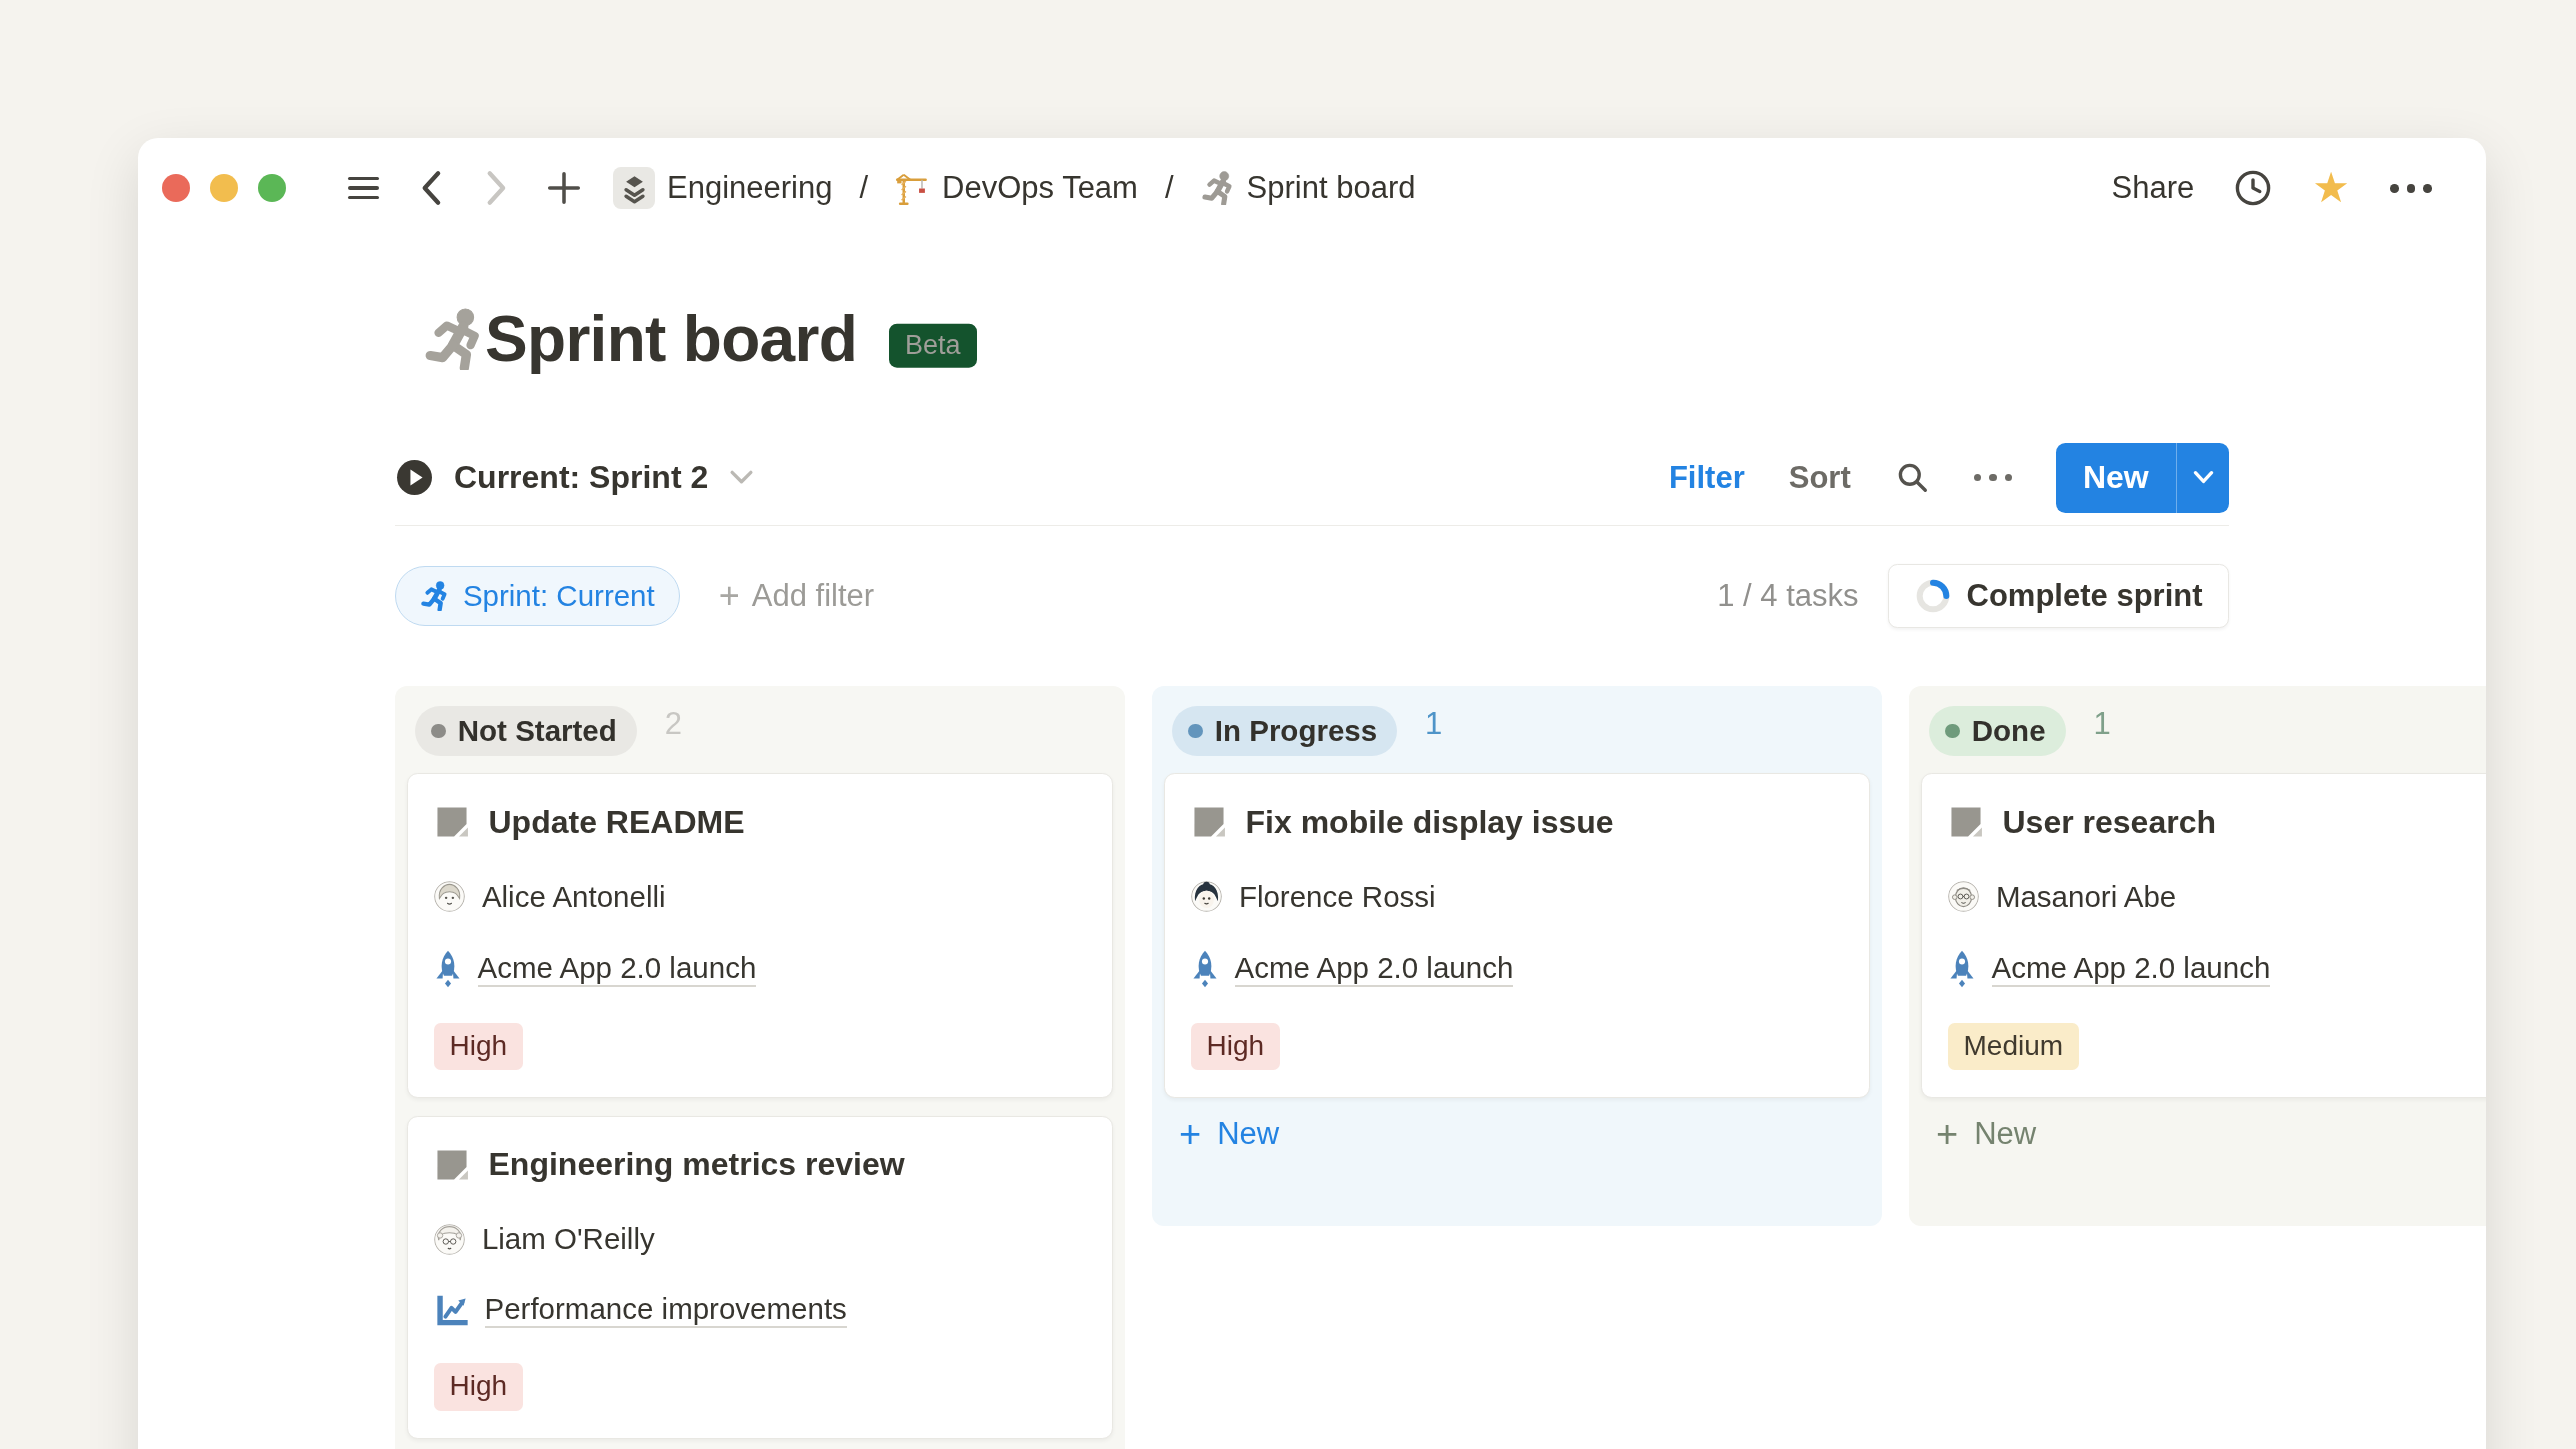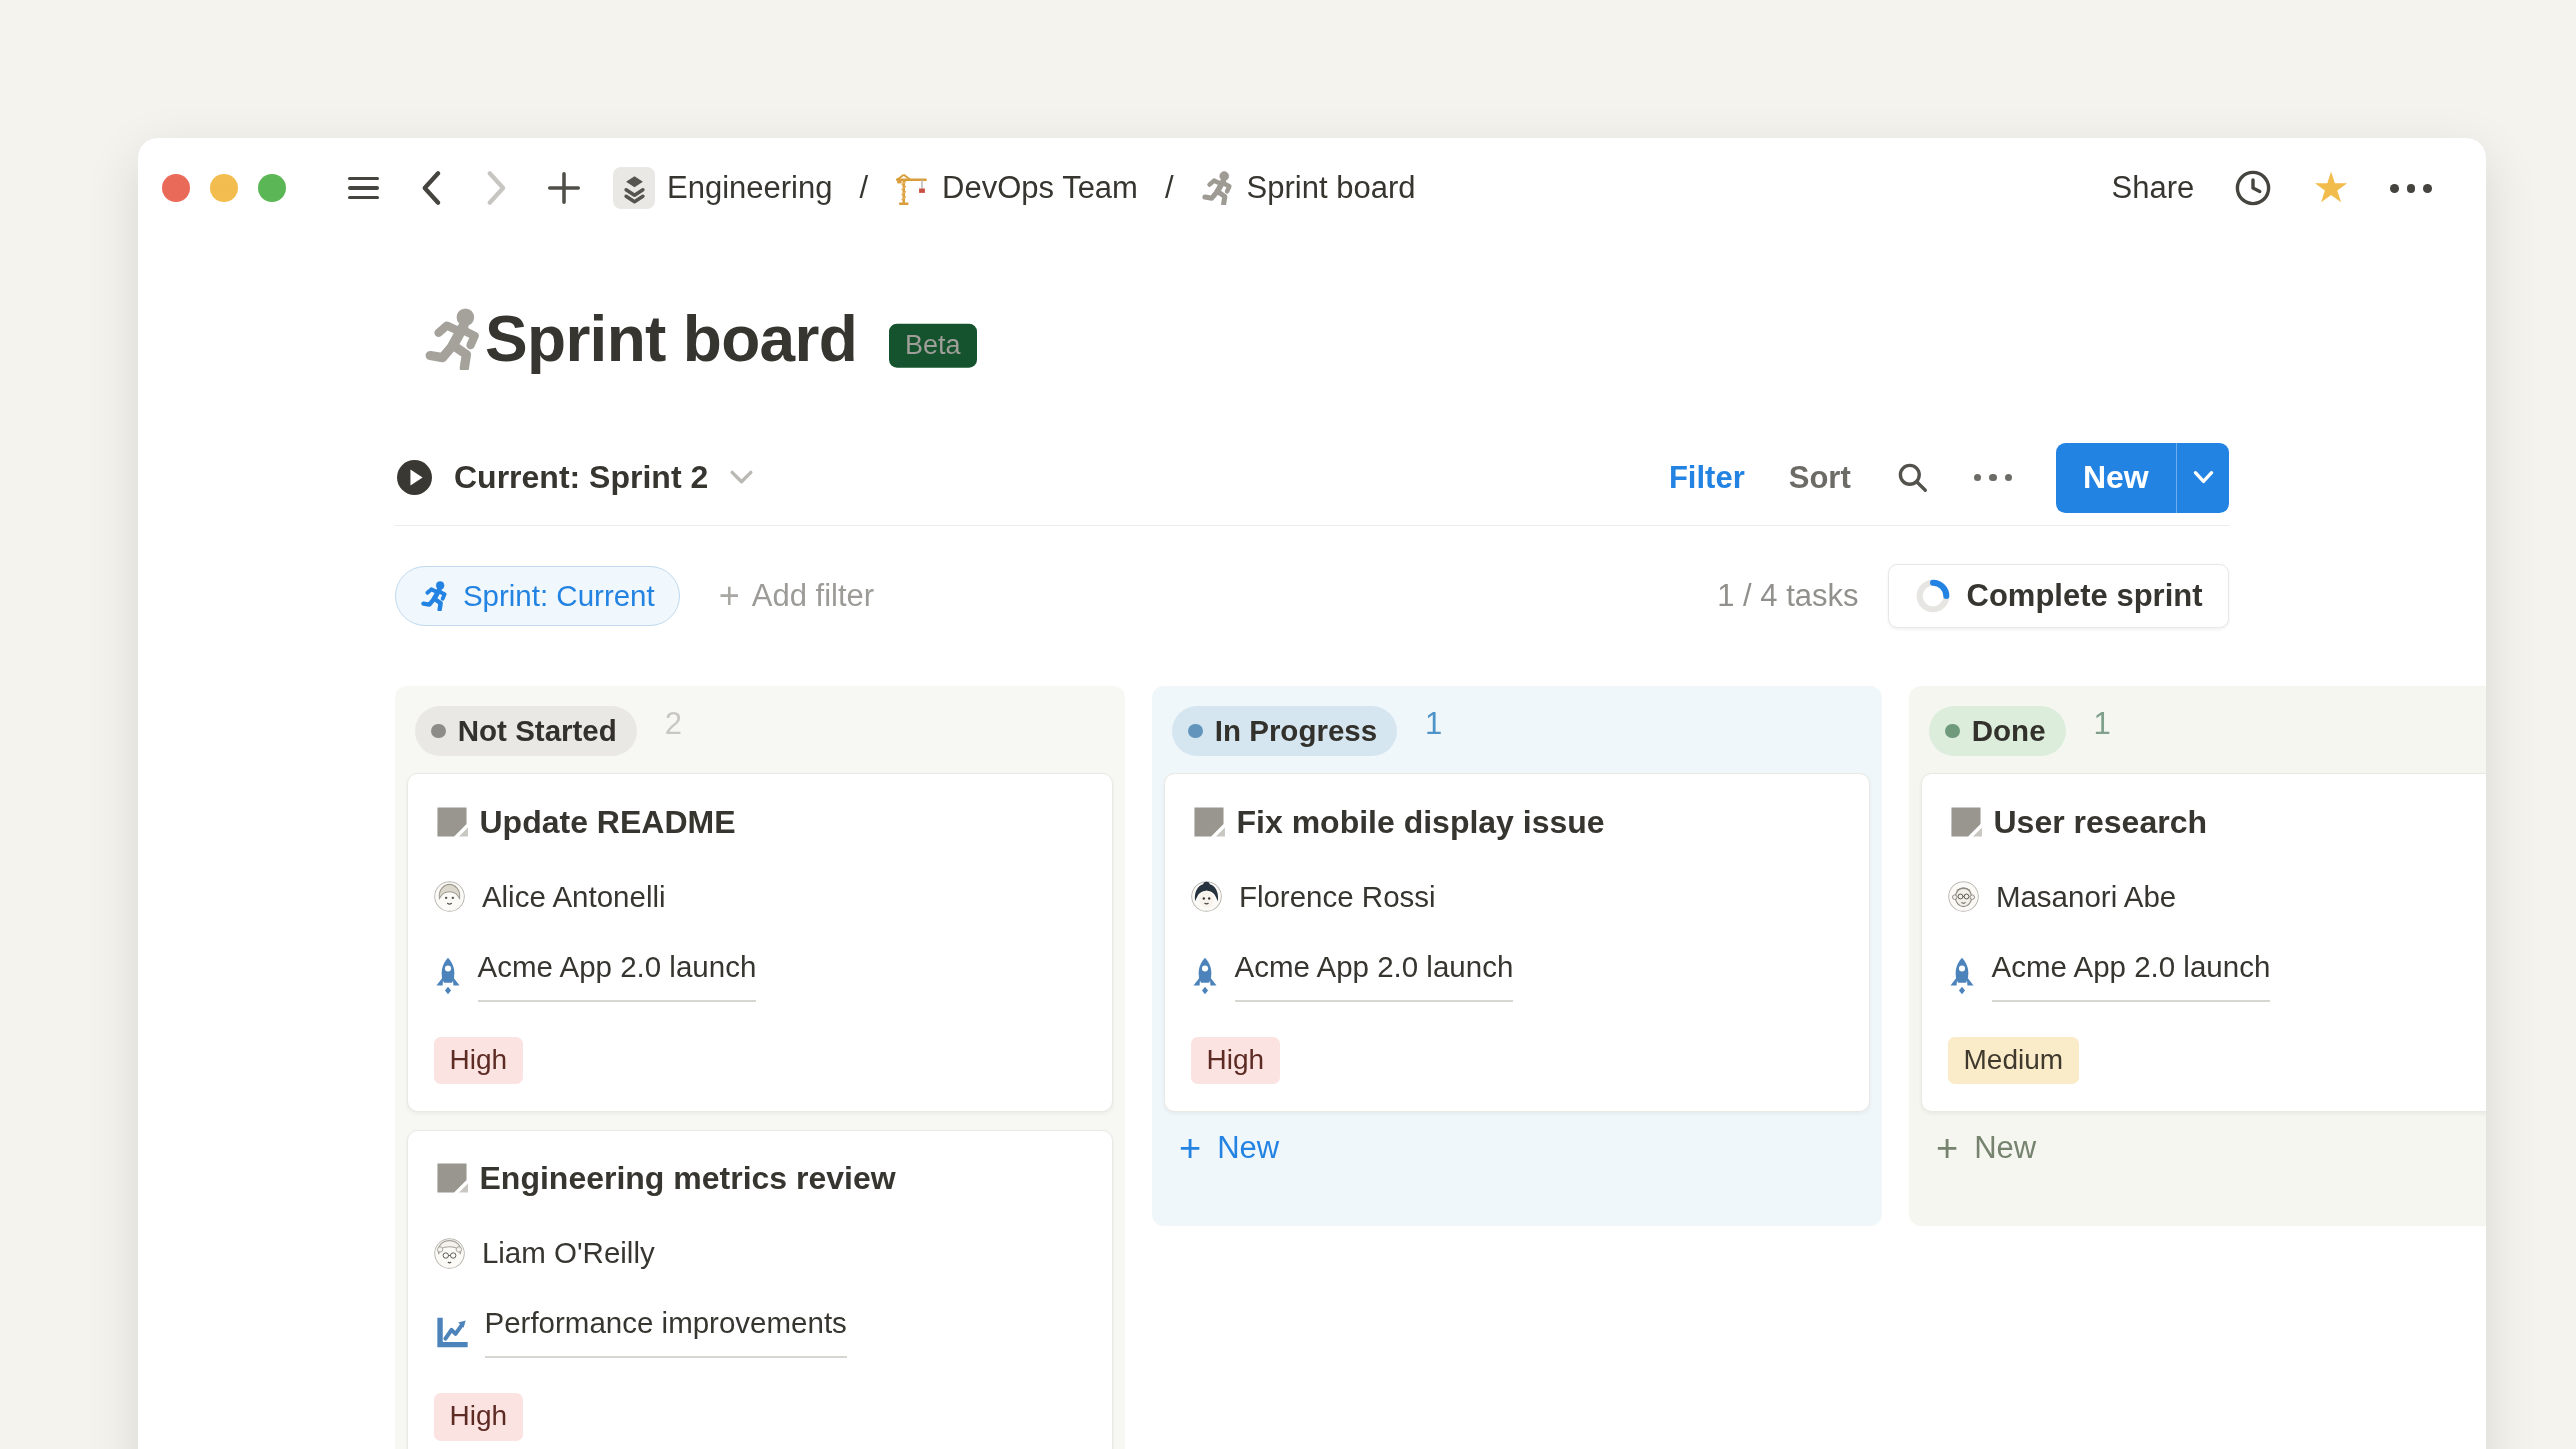--- a/index.html
+++ b/index.html
@@ -63,28 +63,28 @@
   .column.short{height:540px;}
   .col-head{display:flex;align-items:flex-start;gap:28px;padding:20px 0 0 20px;}
   .status-pill{display:flex;align-items:center;gap:12px;height:50px;border-radius:25.5px;
     background:var(--pill-bg);padding:0 20px 0 16px;cursor:pointer;}
   .status-pill .dot{width:14.8px;height:14.8px;border-radius:50%;background:var(--dot);}
   .status-pill .txt{font-size:29.5px;font-weight:700;color:#33312C;}
   .col-count{font-size:31px;color:var(--count);}
   .cards{display:flex;flex-direction:column;gap:17.4px;padding:17.4px 12px 0 12px;}
   .card{background:#fff;border:1.3px solid #E9E8E3;border-radius:10.7px;
     box-shadow:0 2px 4.7px rgba(0,0,0,.05);padding:29.5px 25.5px 27px 25.5px;cursor:pointer;}
-  .card-title{display:flex;align-items:flex-start;gap:10px;margin-bottom:39px;}
+  .card-title{display:flex;align-items:center;gap:19px;margin-bottom:39px;}
   .card-title span{font-size:32px;font-weight:700;color:#37352F;}
   .person{display:flex;align-items:center;gap:17.4px;margin-bottom:36px;}
   .person span{font-size:29.5px;color:#37352F;}
   .avatar{width:31px;height:31px;border-radius:50%;overflow:hidden;flex:0 0 31px;}
   .project{display:flex;align-items:center;gap:16px;margin-bottom:35px;}
   .project span{font-size:29.5px;color:#37352F;border-bottom:2px solid #D8D6D0;
-    padding-bottom:16px;cursor:pointer;}
+    padding-bottom:0;cursor:pointer;}
   .badge{display:inline-block;font-size:28px;padding:6.7px 16px 8.7px 16px;border-radius:6.7px;}
   .new-row{display:flex;align-items:center;gap:16px;margin:17.4px 0 0 27px;cursor:pointer;}
   .new-row .plus{font-size:38px;line-height:0;}
   .new-row .lbl{font-size:31px;}
   svg{display:block;}
 </style>
 </head>
 <body>
 
 <svg width="0" height="0" style="position:absolute">

